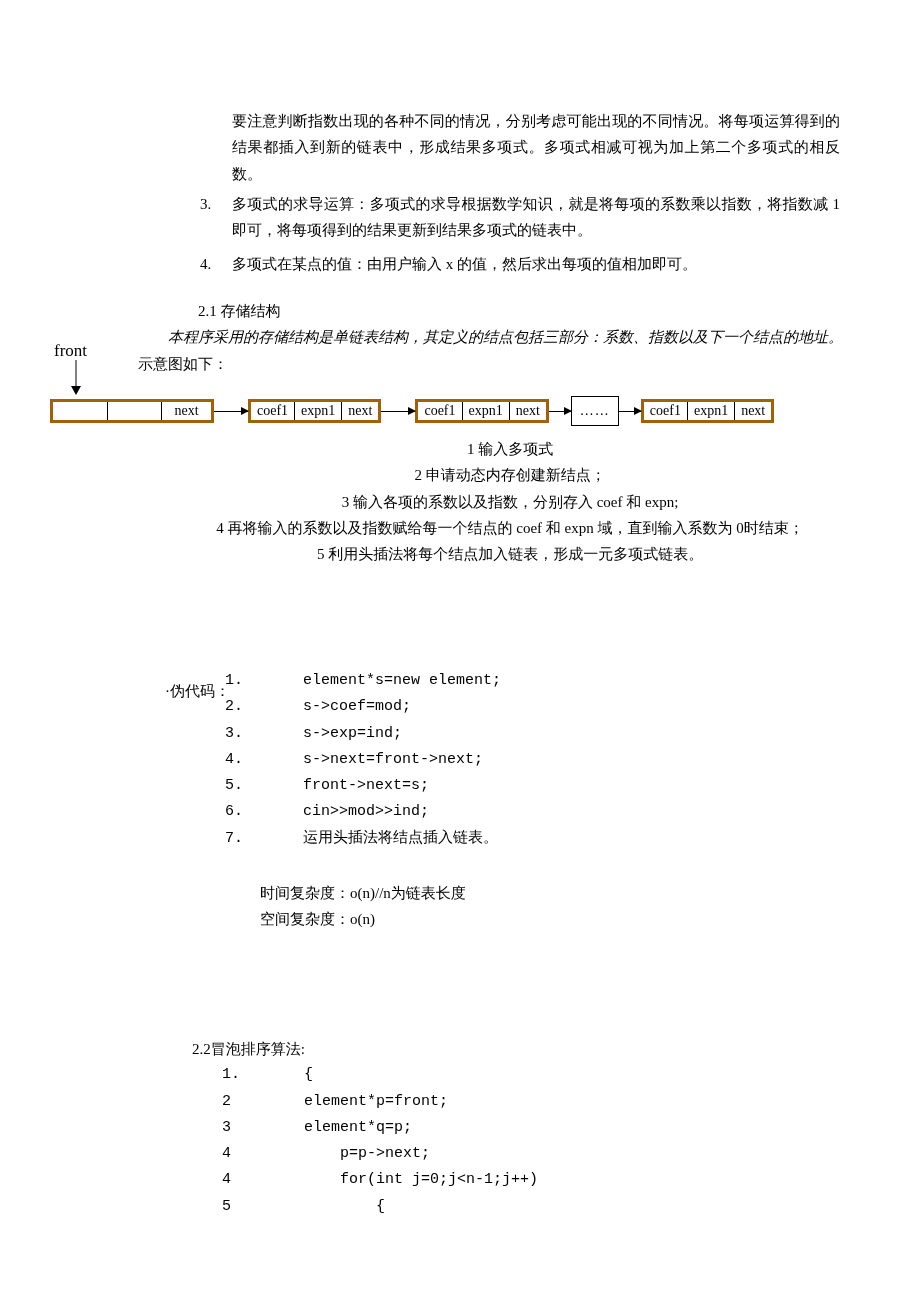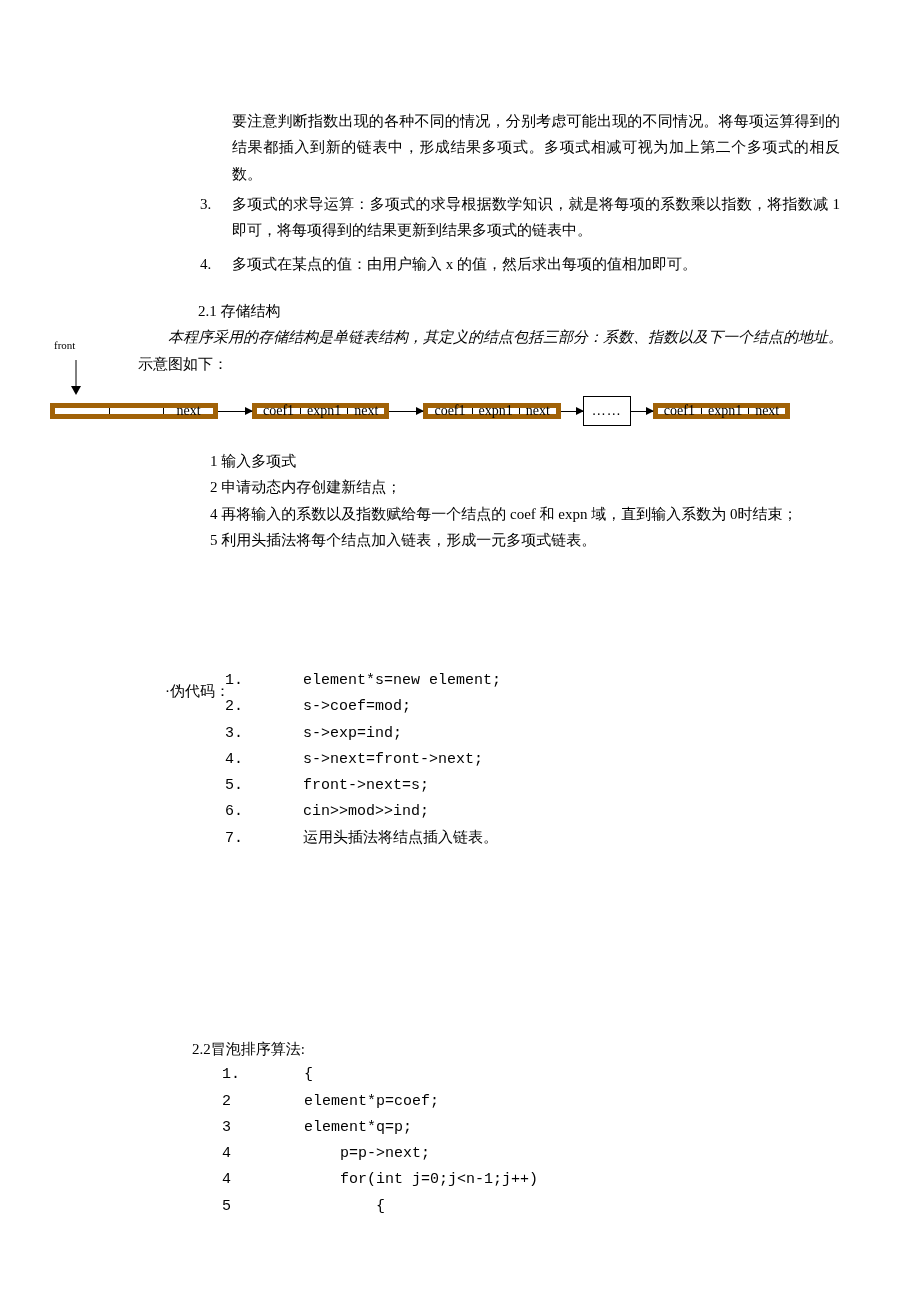--- a/index.html
+++ b/index.html
@@ -39,32 +39,32 @@
   }
   .num-list-item .body {
     flex: 1;
     text-align: justify;
   }
   .sub-heading {
     margin-top: 6px;
   }
   .front-label {
     position: absolute;
-    font-size: 11px;
+    font-size: 17px;
   }
   .ll-row {
     position: absolute;
     display: flex;
     align-items: center;
     height: 30px;
   }
   .node {
     display: flex;
-    height: 16px;
-    border: 5px solid #a16207;
+    height: 24px;
+    border: 3px solid #a16207;
     box-sizing: border-box;
     font-size: 14px;
   }
   .node .cell {
     display: flex;
     align-items: center;
     justify-content: center;
     padding: 0 6px;
     box-sizing: border-box;
   }
@@ -199,23 +199,24 @@
     <div class="harrow" style="width:22px;"></div>
     <div class="dots-box">……</div>
     <div class="harrow" style="width:22px;"></div>
     <div class="node">
       <div class="cell">coef1</div>
       <div class="cell">expn1</div>
       <div class="cell">next</div>
     </div>
   </div>
 
-  <div class="steps" style="top:448px;">
+  <div class="steps" style="top:436px;text-align:center;">
     <div>1 输入多项式</div>
     <div>2 申请动态内存创建新结点；</div>
+    <div>3 输入各项的系数以及指数，分别存入 coef 和 expn;</div>
     <div style="margin-left:-18px; padding-left:18px; text-indent:-0px;">4 再将输入的系数以及指数赋给每一个结点的 coef 和 expn 域，直到输入系数为 0时结束；</div>
     <div>5 利用头插法将每个结点加入链表，形成一元多项式链表。</div>
   </div>
 
   <div class="pseudo-label" style="top:642px;">·伪代码：</div>
 
   <div class="code-list mono" style="top:668px;">
     <div class="code-line">
         <div class="n">1.</div>
         <div class="c">element*s=new element;</div>
@@ -239,31 +240,35 @@
     <div class="code-line">
         <div class="n">6.</div>
         <div class="c">cin&gt;&gt;mod&gt;&gt;ind;</div>
       </div>
     <div class="code-line">
         <div class="n">7.</div>
         <div class="c">运用头插法将结点插入链表。</div>
       </div>
   </div>
 
+  <div class="complexity" style="top:880px;">
+    <div>时间复杂度：o(n)//n为链表长度</div>
+    <div>空间复杂度：o(n)</div>
+  </div>
 
   <div class="section2" style="top:1036px;">
     <div>2.2冒泡排序算法:</div>
     <div class="bubble-code mono">
       <div class="code-line">
           <div class="n">1.</div>
           <div class="c">{</div>
         </div>
       <div class="code-line">
           <div class="n">2</div>
-          <div class="c">element*p=coef;</div>
+          <div class="c">element*p=front;</div>
         </div>
       <div class="code-line">
           <div class="n">3</div>
           <div class="c">element*q=p;</div>
         </div>
       <div class="code-line">
           <div class="n">4</div>
           <div class="c" style="white-space:pre;">    p=p-&gt;next;</div>
         </div>
       <div class="code-line">

